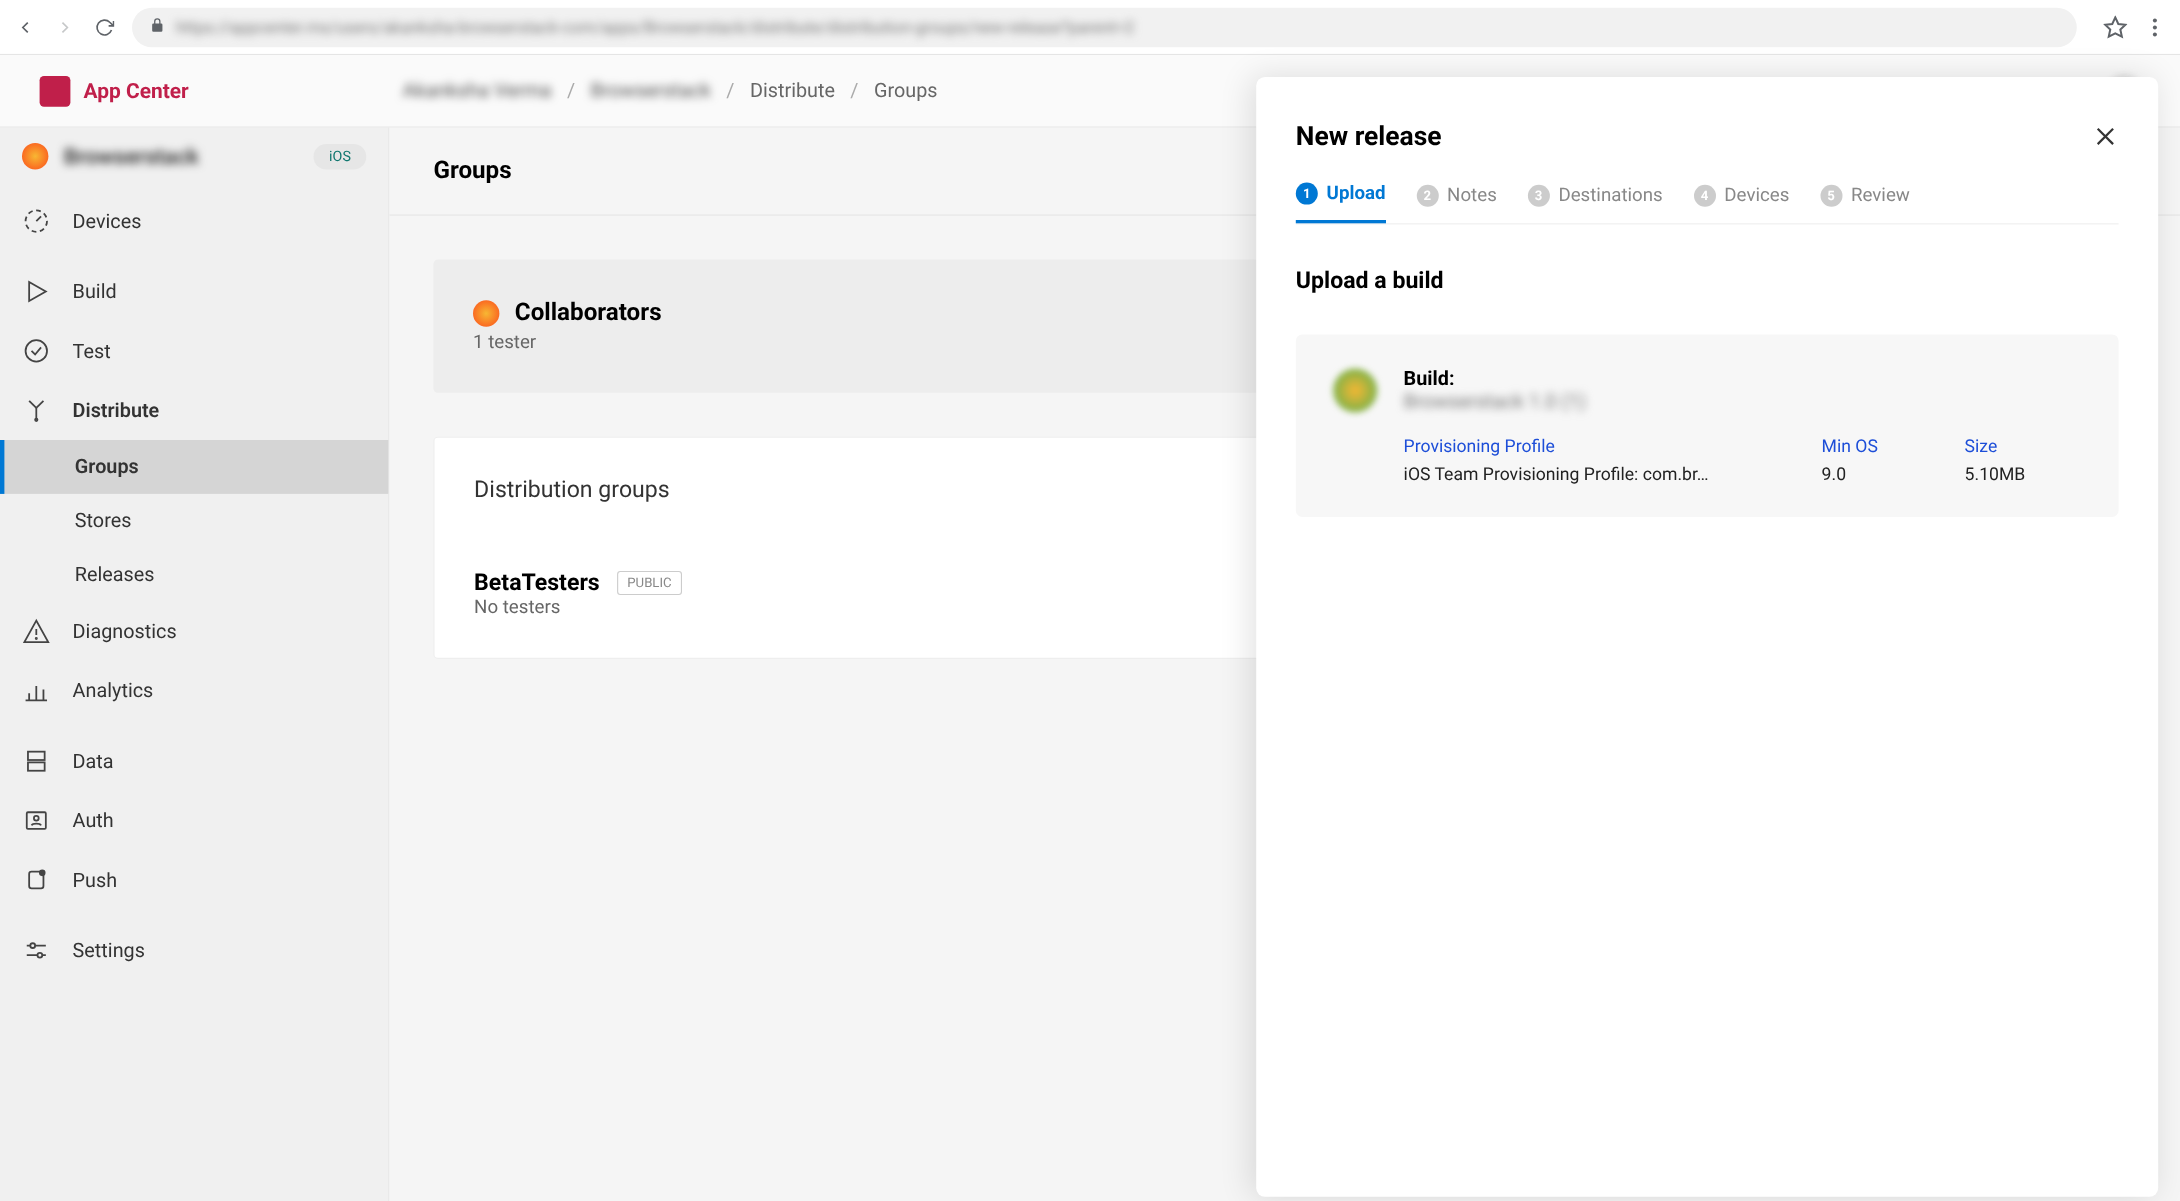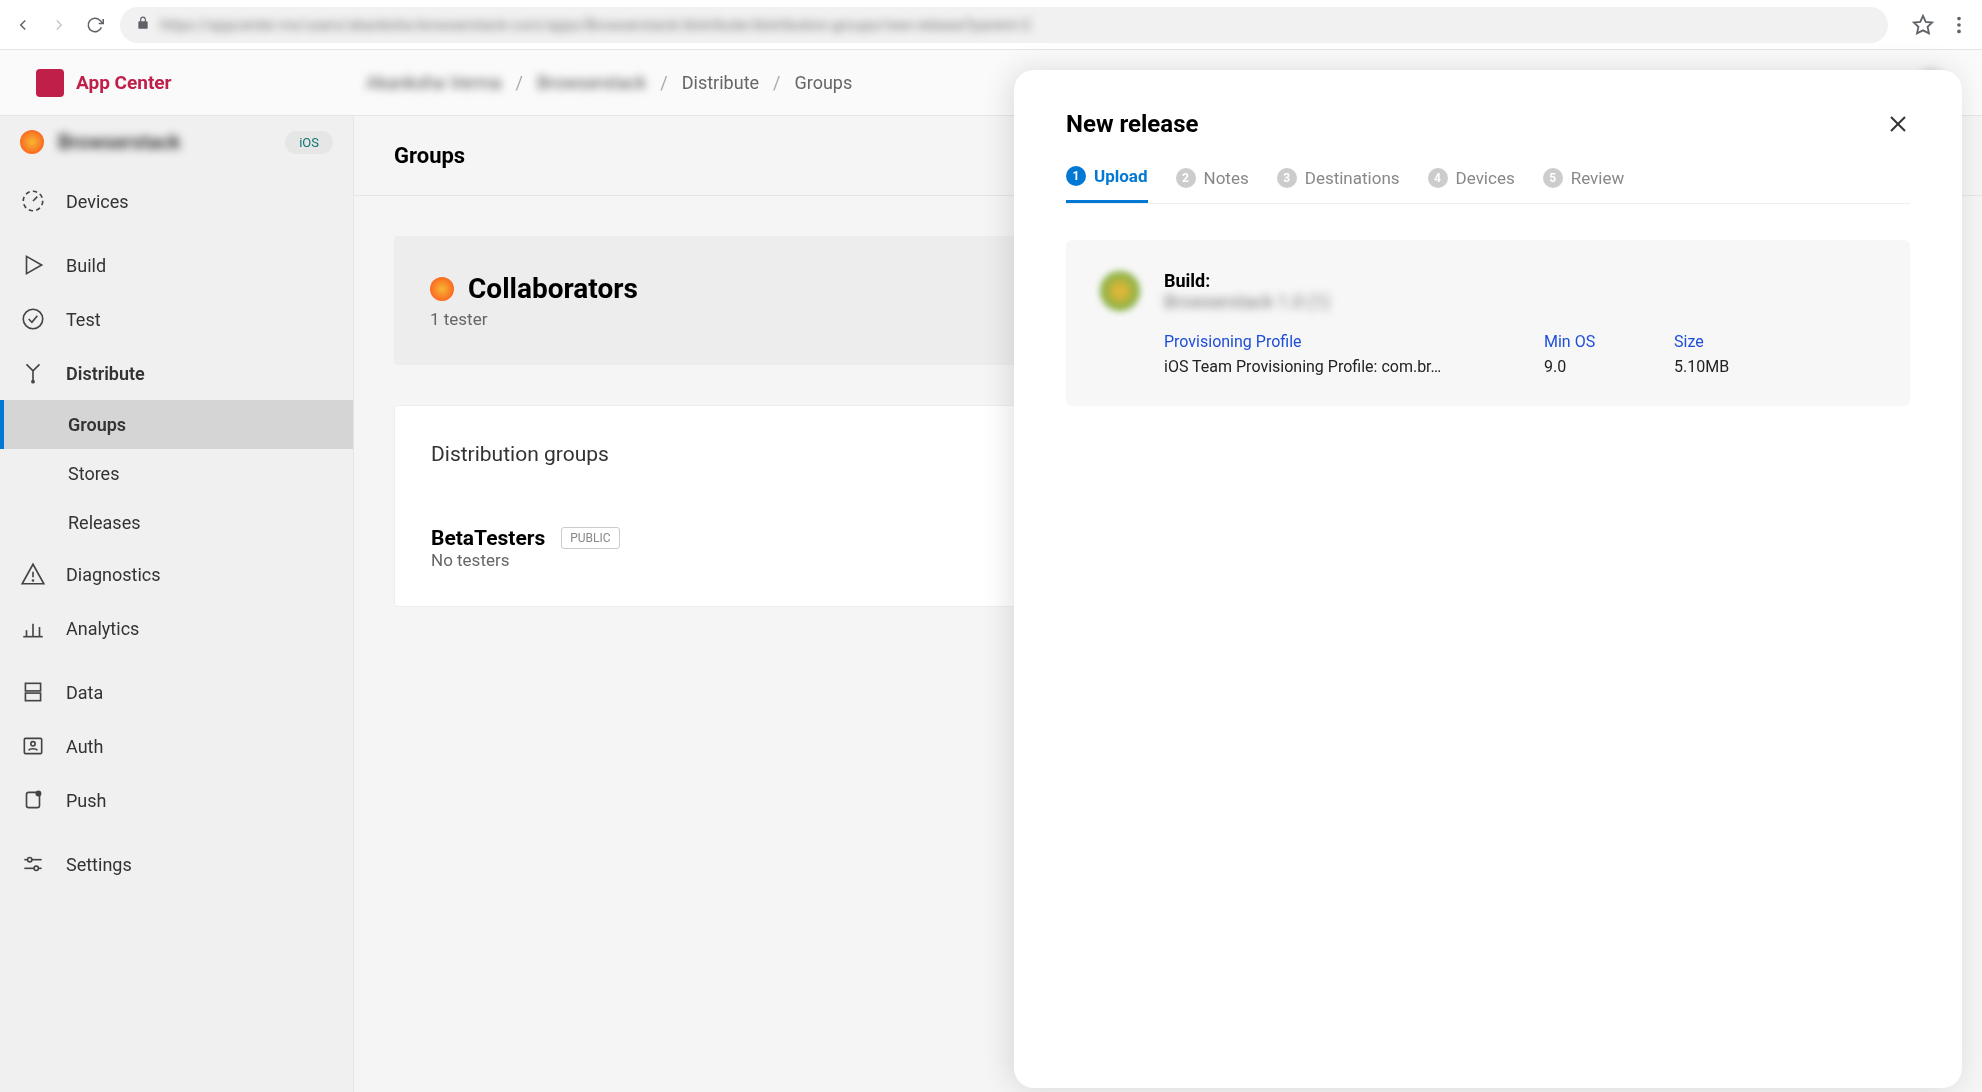--- a/index.html
+++ b/index.html
@@ -120,39 +120,39 @@
       align-items: center;
     }
     .card2 {
       margin: 0 40px 40px 40px;
       background: #fff;
       border: 1px solid #eee;
       border-radius: 4px;
       padding: 36px;
     }
     .card-title-row { display:flex; align-items:center; gap:14px; margin-bottom:4px;}
-    .card-title { font-size: 28px; font-weight: 700; }
+    .card-title { font-size: 22px; font-weight: 700; }
     .card-sub { font-size: 17px; color: #666; }
     .person-circle { width: 44px; height: 44px; border-radius:50%; background:#e4e4e4; margin-left:auto; display:flex; align-items:center; justify-content:center;}
     .section-title { font-size: 21px; color:#333; margin-bottom: 60px;}
     .group-title-row { display:flex; align-items:center; gap:16px;}
     .group-title { font-size: 21px; font-weight: 700; }
     .public-badge { font-size:12px; color:#888; border:1px solid #ccc; padding:3px 8px; border-radius:3px;}
 
     
     .panel {
       position: absolute;
       top: 70px;
       right: 20px;
-      width: 948px;
+      width: 820px;
       height: calc(100% - 74px);
       background: #fff;
-      border-radius: 20px;
+      border-radius: 8px;
       box-shadow: -4px 0 30px rgba(0,0,0,0.12);
-      padding: 40px 52px;
+      padding: 40px 36px;
     }
     .panel-header { display:flex; align-items:center;}
     .panel-title { font-size: 24px; font-weight: 700; }
     .close-x { margin-left:auto; width:24px; height:24px; cursor:pointer; color:#333;}
     .steps { display:flex; gap: 28px; margin-top: 28px; border-bottom: 1px solid #eee; padding-bottom: 0;}
     .step { display:flex; align-items:center; gap:8px; font-size:17px; color:#888; padding-bottom: 14px;}
     .step.active { color:#0078d4; font-weight:700; border-bottom: 3px solid #0078d4;}
     .step-num { width:20px; height:20px; border-radius:50%; background:#ccc; color:#fff; font-size:12px; display:flex; align-items:center; justify-content:center; font-weight:700;}
     .step.active .step-num { background:#0078d4;}
     .section-heading { font-size: 21px; font-weight: 700; margin-top: 40px;}
@@ -415,20 +415,21 @@
     <div class="step">
       <span class="step-num">4</span>
       <span>Devices</span>
     </div>
     <div class="step">
       <span class="step-num">5</span>
       <span>Review</span>
     </div>
   </div>
 
+  <div class="section-heading">Upload a build</div>
 
   <div class="build-card">
     <div class="build-row1">
       <div class="build-icon"></div>
       <div>
         <div class="build-label">Build:</div>
         <div class="build-blur">Browserstack 1.0 (1)</div>
       </div>
     </div>
     <div class="build-row2">

